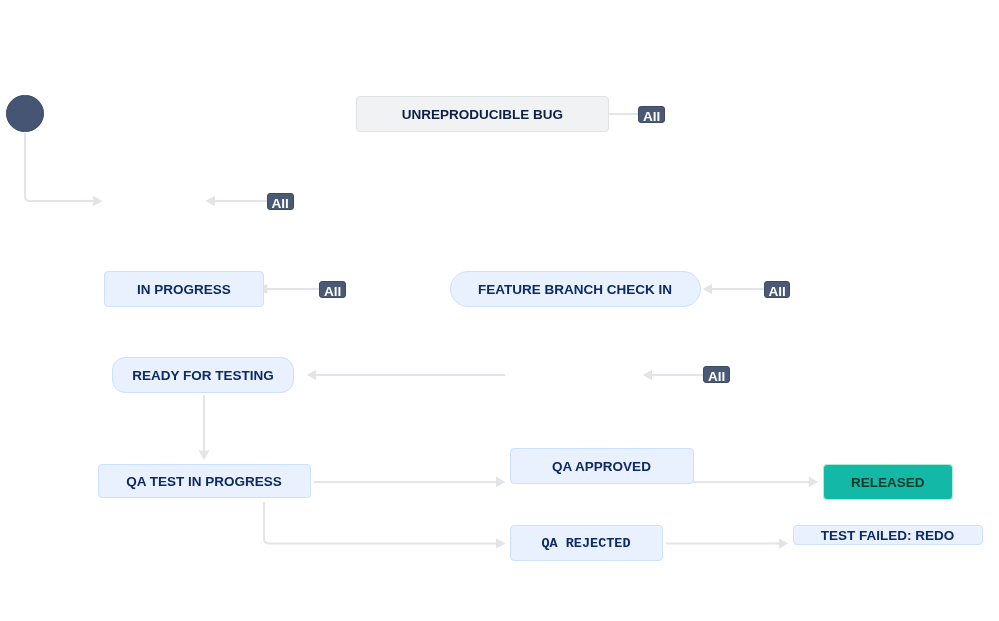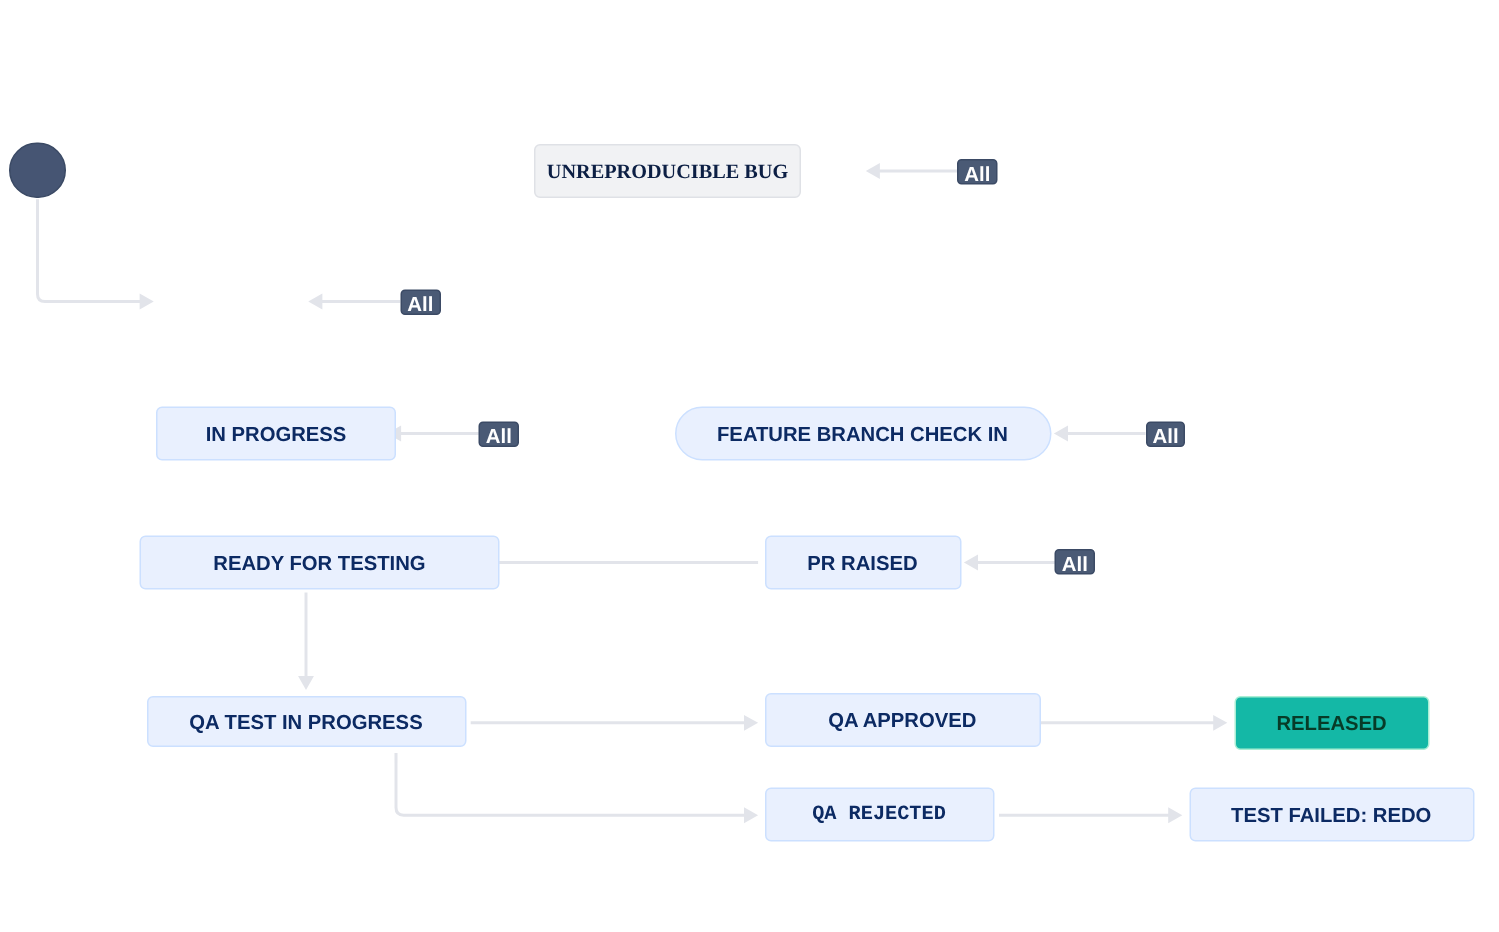--- a/index.html
+++ b/index.html
@@ -125,48 +125,45 @@
       <g>
         <path d="M666,543.5 L783.2,543.5" fill="none" stroke="#e2e4ea" stroke-width="2" stroke-linecap="butt"></path>
         <path d="M788.2,543.5 L778.8000000000001,538.2 L778.8000000000001,548.8 Z" fill="#e2e4ea"></path>
       </g>
     </svg>
 
   <div class="node-layer" id="node-layer">
 
     <div class="start-node" id="start-node" style="left: 6.3px; top: 94.8px; width: 37.4px; height: 37.4px;"></div>
 
-    <div class="node grey" id="node-unreproducible-bug" style="left: 356px; top: 95.6px; width: 178px; height: 36px; font-family: Liberation Serif, serif;">
+    <div class="node grey" id="node-unreproducible-bug" style="left: 356px; top: 95.6px; width: 253px; height: 36px;">
       <span>UNREPRODUCIBLE BUG</span>
     </div>
     <div class="node blue" id="node-in-progress" style="left: 104px; top: 270.95px; width: 160px; height: 36px;">
       <span>IN PROGRESS</span>
     </div>
     <div class="node blue" id="node-feature-branch-check-in" style="left: 449.5px; top: 270.95px; width: 251px; height: 36px; border-radius: 18px;">
       <span>FEATURE BRANCH CHECK IN</span>
     </div>
-    <div class="node blue" id="node-ready-for-testing" style="left: 93px; top: 357px; width: 240px; height: 36px;">
+    <div class="node blue" id="node-ready-for-testing" style="left: 112px; top: 357px; width: 182px; height: 36px; border-radius: 13px;">
       <span>READY FOR TESTING</span>
-    </div>
-    <div class="node blue" id="node-pr-raised" style="left: 509.5px; top: 357px; width: 131px; height: 36px;">
-      <span>PR RAISED</span>
     </div>
     <div class="node blue" id="node-qa-test-in-progress" style="left: 97.5px; top: 463.9px; width: 213px; height: 34px;">
       <span>QA TEST IN PROGRESS</span>
     </div>
-    <div class="node blue" id="node-qa-approved" style="left: 509.5px; top: 462px; width: 184px; height: 36px;">
+    <div class="node blue" id="node-qa-approved" style="left: 509.5px; top: 448px; width: 184px; height: 36px;">
       <span>QA APPROVED</span>
     </div>
     <div class="node green" id="node-released" style="left: 822.5px; top: 463.9px; width: 130.5px; height: 36px;">
       <span>RELEASED</span>
     </div>
     <div class="node blue" id="node-qa-rejected" style="left: 509.5px; top: 524.9px; width: 153px; height: 36px; font-family: Liberation Mono, monospace;">
       <span>QA REJECTED</span>
     </div>
-    <div class="node blue" id="node-test-failed-redo" style="left: 792.5px; top: 524.9px; width: 190px; height: 36px;">
+    <div class="node blue" id="node-test-failed-redo" style="left: 792.5px; top: 524.9px; width: 190px; height: 20px;">
       <span>TEST FAILED: REDO</span>
     </div>
 
     <div class="badge" id="badge-all-unreproducible-bug" style="left: 638.2px; top: 105.5px; width: 26.8px; height: 17.5px;">
       <span>All</span>
     </div>
     <div class="badge" id="badge-all-to-do" style="left: 266.8px; top: 192.5px; width: 26.8px; height: 17.5px;">
       <span>All</span>
     </div>
     <div class="badge" id="badge-all-in-progress" style="left: 319.2px; top: 280.5px; width: 26.8px; height: 17.5px;">

